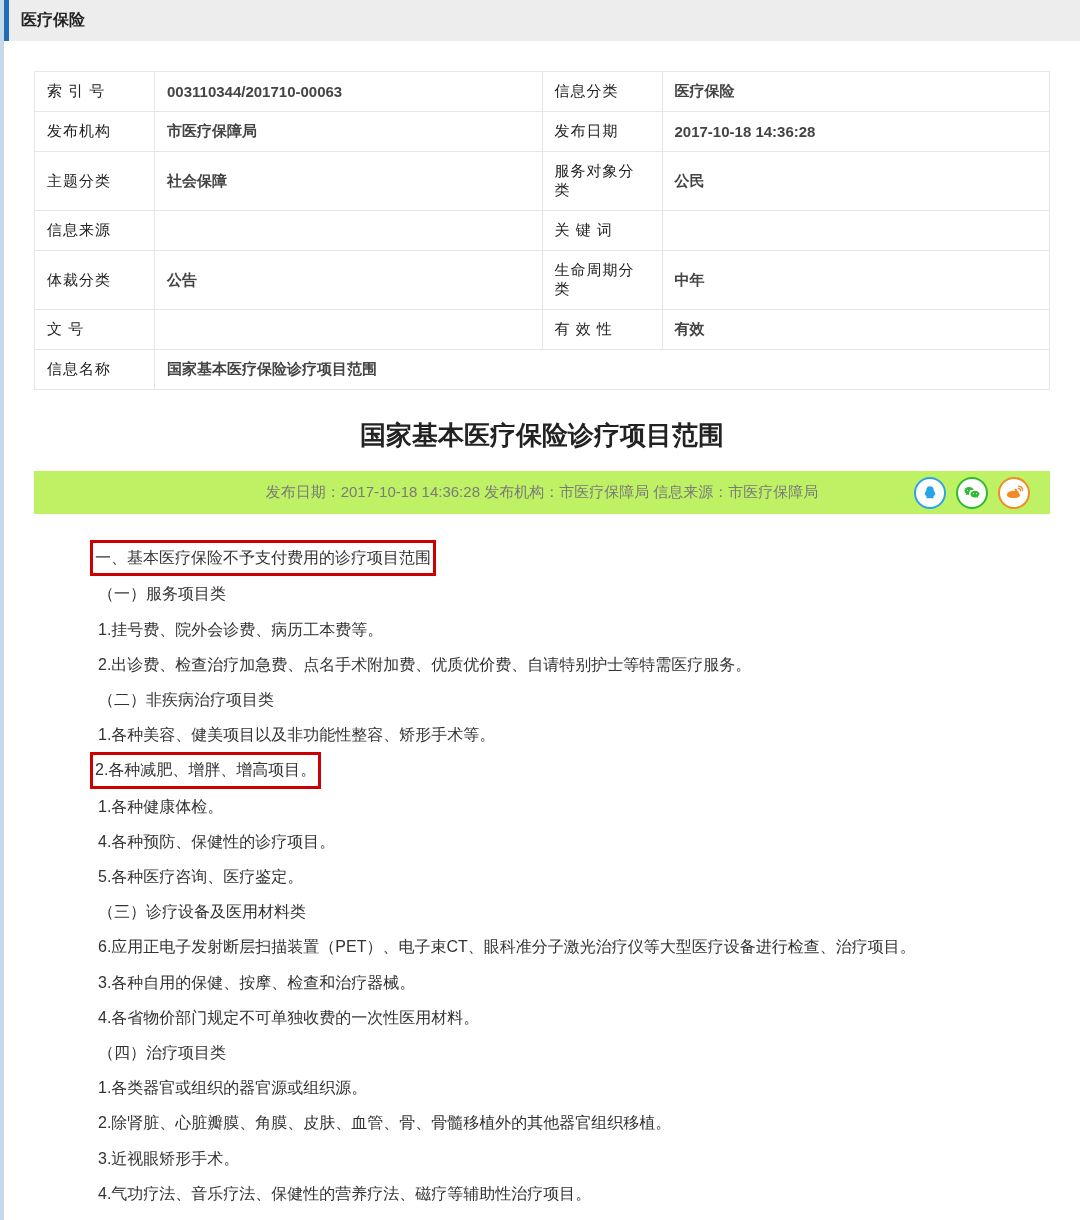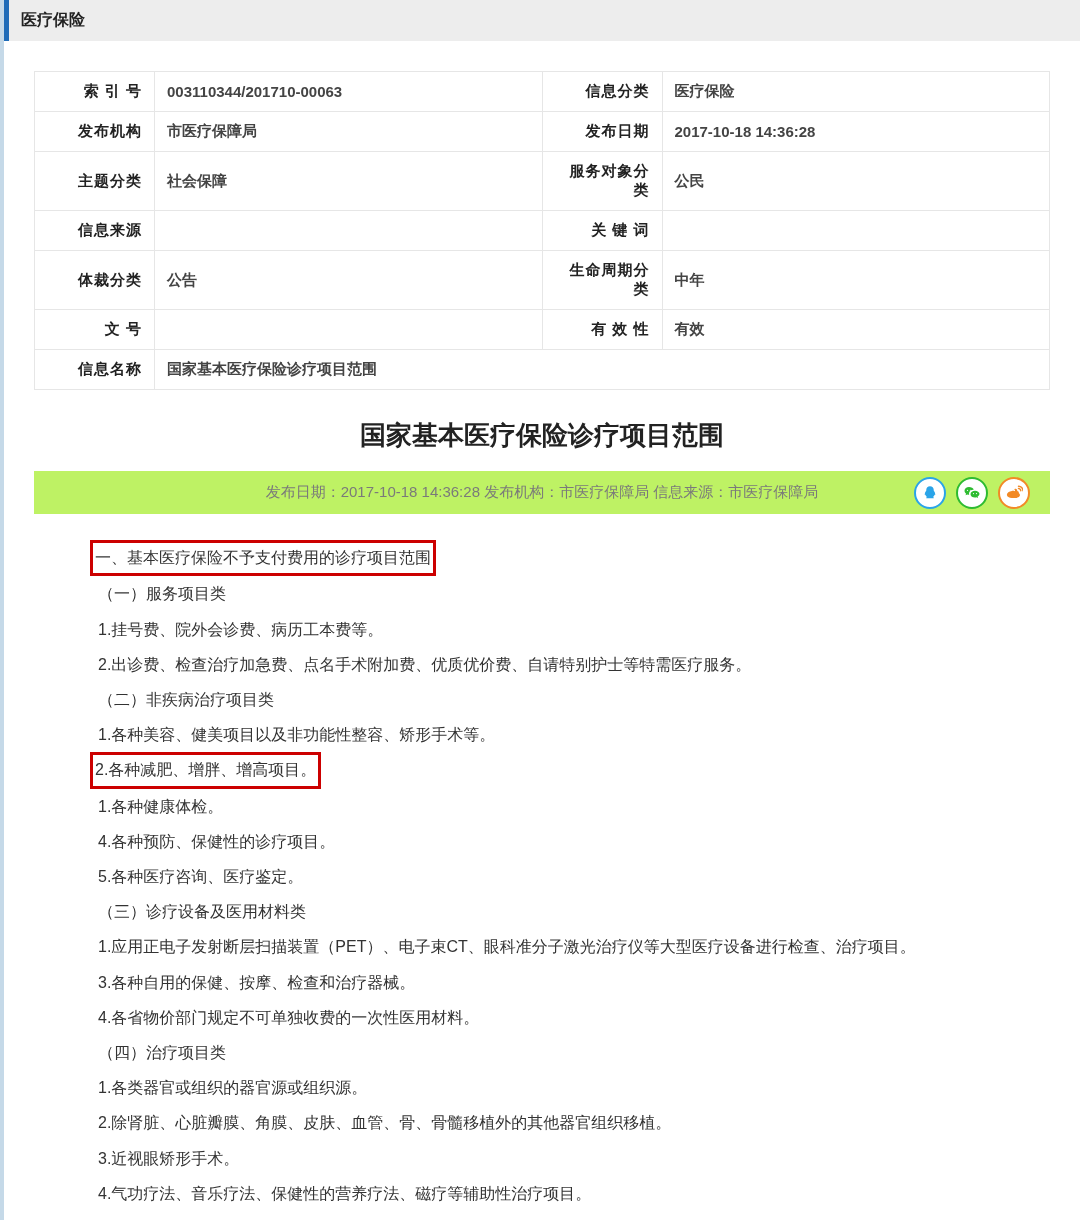--- a/index.html
+++ b/index.html
@@ -32,22 +32,22 @@
   .meta-table td {
     border: 1px solid #e6e6e6;
     padding: 10px 12px;
     font-size: 15px;
     color: #333;
     vertical-align: middle;
     font-weight: bold;
   }
   .meta-table td.lab {
     width: 120px;
-    text-align: right;
-    font-weight: bold;
+    text-align: left;
+    font-weight: normal;
     color: #222;
     letter-spacing: 1px;
     margin-left: 28px;
   }
   .meta-table td.val { color: #444; }
   .title {
     text-align: center;
     font-size: 26px;
     font-weight: bold;
     color: #222;
@@ -189,21 +189,21 @@
       <p>（一）服务项目类</p>
       <p>1.挂号费、院外会诊费、病历工本费等。</p>
       <p>2.出诊费、检查治疗加急费、点名手术附加费、优质优价费、自请特别护士等特需医疗服务。</p>
       <p>（二）非疾病治疗项目类</p>
       <p>1.各种美容、健美项目以及非功能性整容、矫形手术等。</p>
       <p><span class="hl">2.各种减肥、增胖、增高项目。</span></p>
       <p>1.各种健康体检。</p>
       <p>4.各种预防、保健性的诊疗项目。</p>
       <p>5.各种医疗咨询、医疗鉴定。</p>
       <p>（三）诊疗设备及医用材料类</p>
-      <p>1.应用正电子发射断层扫描装置（PET）、电子束CT、眼科准分子激光治疗仪等大型医疗设备进行检查、治疗项目。</p>
+      <p>6.应用正电子发射断层扫描装置（PET）、电子束CT、眼科准分子激光治疗仪等大型医疗设备进行检查、治疗项目。</p>
       <p>3.各种自用的保健、按摩、检查和治疗器械。</p>
       <p>4.各省物价部门规定不可单独收费的一次性医用材料。</p>
       <p>（四）治疗项目类</p>
       <p>1.各类器官或组织的器官源或组织源。</p>
       <p>2.除肾脏、心脏瓣膜、角膜、皮肤、血管、骨、骨髓移植外的其他器官组织移植。</p>
       <p>3.近视眼矫形手术。</p>
       <p>4.气功疗法、音乐疗法、保健性的营养疗法、磁疗等辅助性治疗项目。</p>
 
     </div>
 

